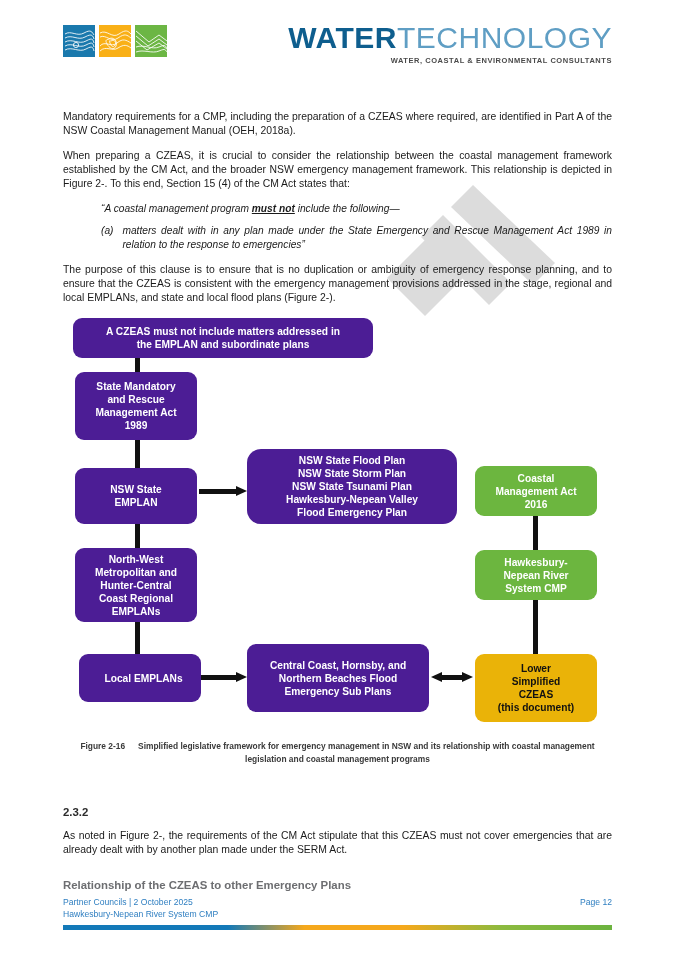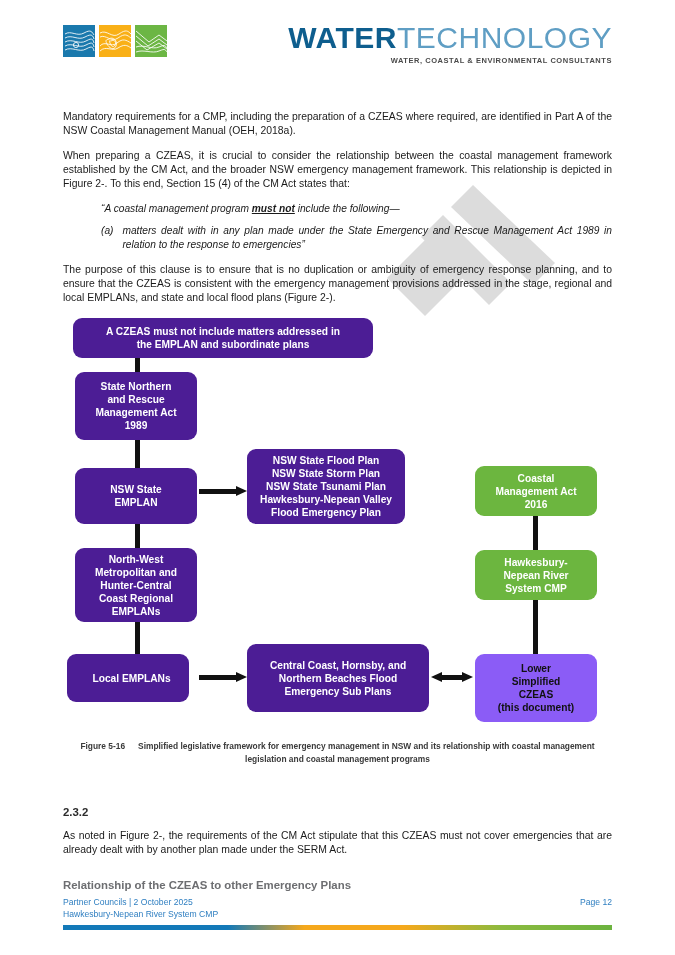--- a/index.html
+++ b/index.html
@@ -134,21 +134,21 @@
     text-align: center;
     color: #ffffff;
     font-weight: bold;
     font-size: 10.2px;
     line-height: 13px;
     padding: 4px 6px;
     z-index: 3;
   }
   .node.blue   { background: #4c1d95; }
   .node.green  { background: #6cb63f; }
-  .node.orange { background: #8b5cf6; color: #111111; }
+  .node.orange { background: #eab308; color: #111111; }
 
   .connector-v {
     position: absolute;
     width: 5px;
     background: #111111;
     z-index: 1;
   }
   .arrow-h {
     position: absolute;
     height: 11px;
@@ -325,60 +325,60 @@
 
     <div class="node blue" style="left:10px; top:0px; width:300px; height:40px;">
       <div>
         <span>A CZEAS must not include matters addressed in</span><br>
         <span>the EMPLAN and subordinate plans</span>
       </div>
     </div>
 
     <div class="node blue" style="left:12px; top:54px; width:122px; height:68px;">
       <div>
-        <span>State Northern</span><br>
+        <span>State Mandatory</span><br>
         <span>and Rescue</span><br>
         <span>Management Act</span><br>
         <span>1989</span>
       </div>
     </div>
 
     <div class="node blue" style="left:12px; top:150px; width:122px; height:56px;">
       <div>
         <span>NSW State</span><br>
         <span>EMPLAN</span>
       </div>
     </div>
 
     <div class="arrow-h" style="left:136px; top:168px; width:48px;">
       <div class="shaft" style="width:38px;"></div>
       <div class="head-r"></div>
     </div>
 
-    <div class="node blue" style="left:184px; top:131px; width:158px; height:75px;">
+    <div class="node blue" style="left:184px; top:131px; width:210px; height:75px;border-radius:14px;">
       <div>
         <span>NSW State Flood Plan</span><br>
         <span>NSW State Storm Plan</span><br>
         <span>NSW State Tsunami Plan</span><br>
         <span>Hawkesbury-Nepean Valley</span><br>
         <span>Flood Emergency Plan</span>
       </div>
     </div>
 
     <div class="node blue" style="left:12px; top:230px; width:122px; height:74px;">
       <div>
         <span>North-West</span><br>
         <span>Metropolitan and</span><br>
         <span>Hunter-Central</span><br>
         <span>Coast Regional</span><br>
         <span>EMPLANs</span>
       </div>
     </div>
 
-    <div class="node blue" style="left:4px; top:336px; width:122px; height:48px;padding-left:13px;">
+    <div class="node blue" style="left:16px; top:336px; width:122px; height:48px;padding-left:13px;">
       <div>
         <span>Local EMPLANs</span>
       </div>
     </div>
 
     <div class="arrow-h" style="left:136px; top:354px; width:48px;">
       <div class="shaft" style="width:38px;"></div>
       <div class="head-r"></div>
     </div>
 
@@ -416,21 +416,21 @@
       <div>
         <span>Lower</span><br>
         <span>Simplified</span><br>
         <span>CZEAS</span><br>
         <span>(this document)</span>
       </div>
     </div>
   </div>
 
   <div class="fig-caption">
-    <span class="fignum">Figure 5-16</span><span>Simplified legislative framework for emergency management in NSW and its relationship with coastal management legislation and coastal management programs</span>
+    <span class="fignum">Figure 2-16</span><span>Simplified legislative framework for emergency management in NSW and its relationship with coastal management legislation and coastal management programs</span>
   </div>
 
   <div class="section-head">
     <span class="section-num">2.3.2</span>
     <span class="section-title">Relationship of the CZEAS to other Emergency Plans</span>
   </div>
 
   <div class="section-body">
     <p class="body">As noted in Figure 2-, the requirements of the CM Act stipulate that this CZEAS must not cover emergencies that are already dealt with by another plan made under the SERM Act.</p>
   </div>

